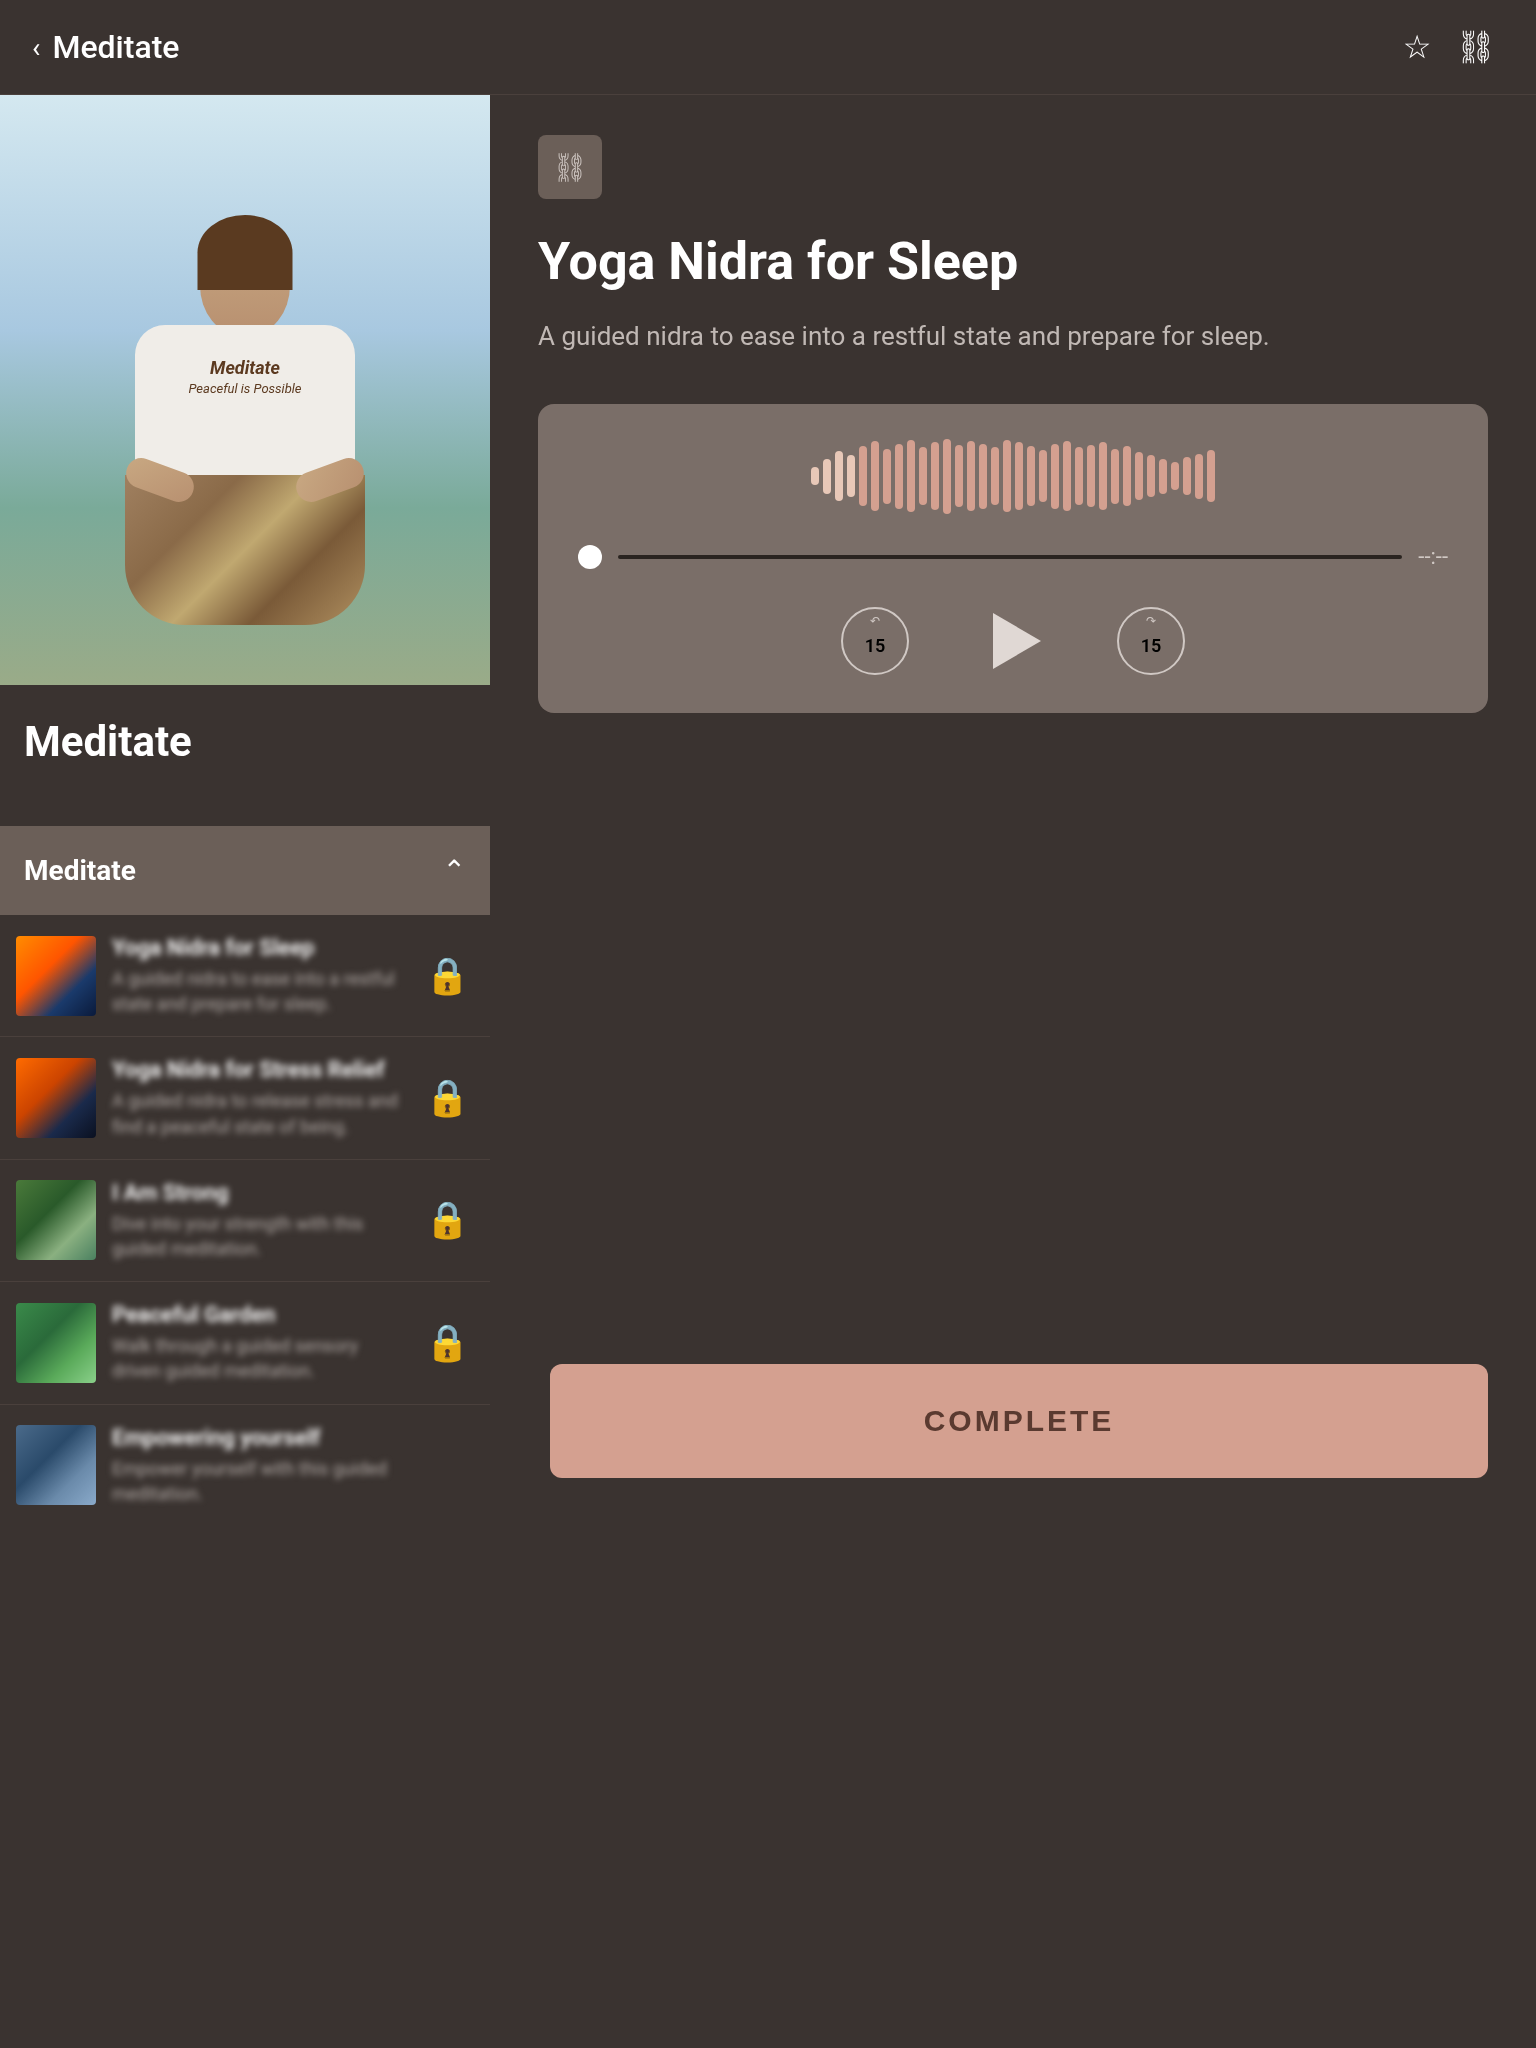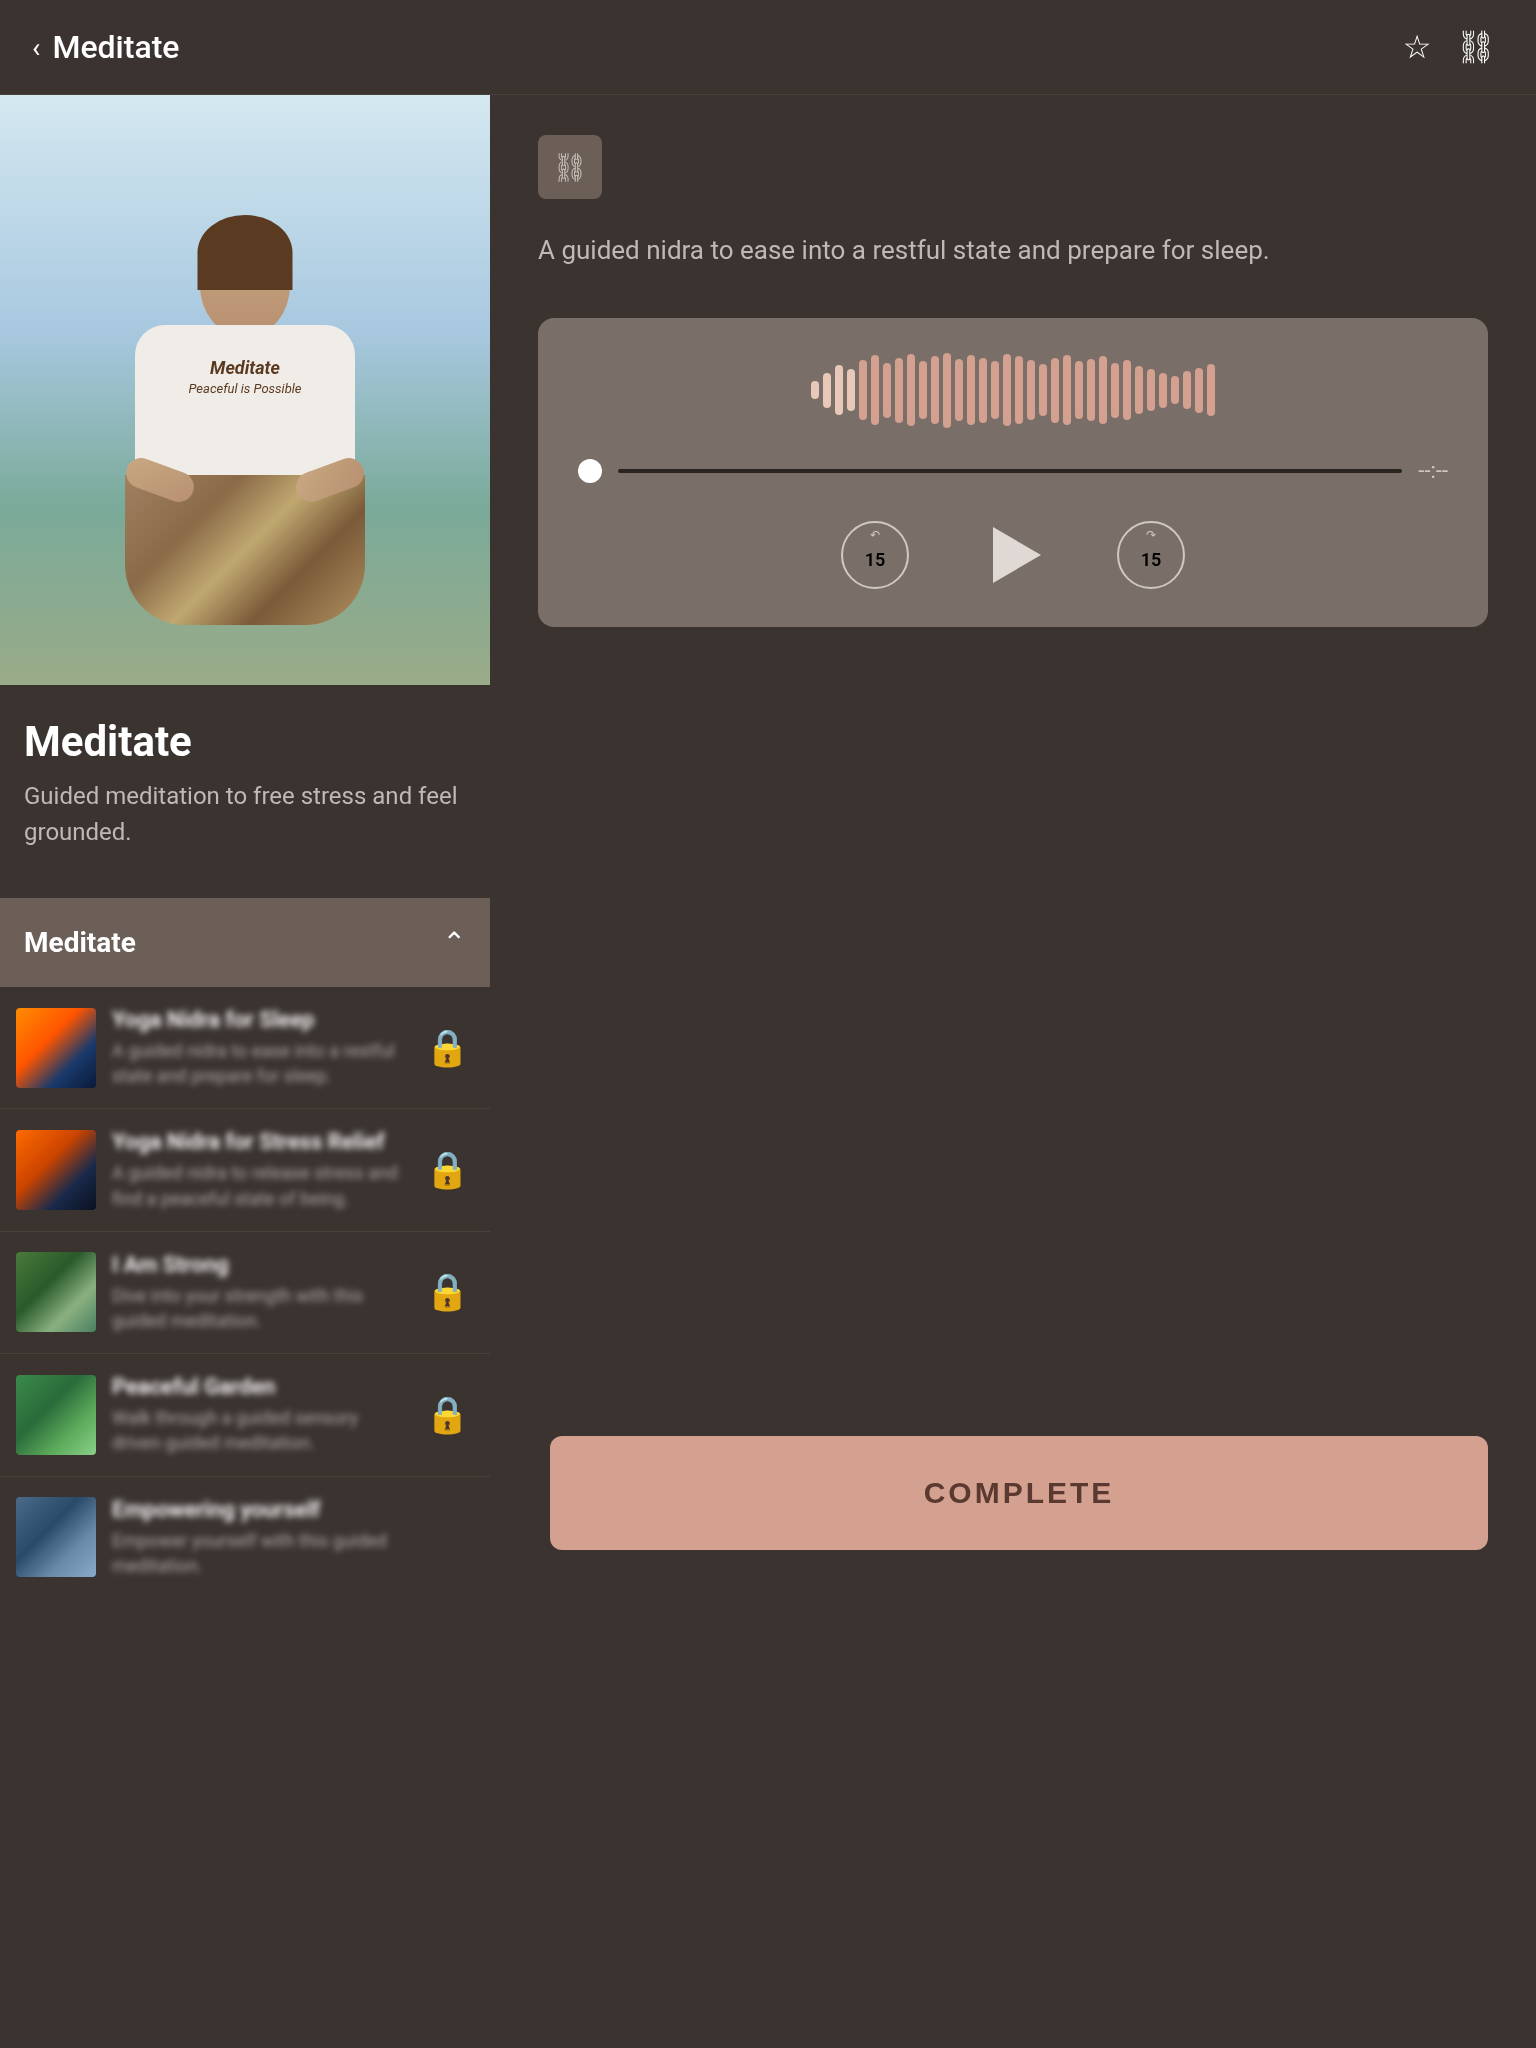--- a/index.html
+++ b/index.html
@@ -385,21 +385,20 @@
           <div style="position:absolute;top:250px;left:50%;transform:translateX(-50%);width:240px;height:150px;background:linear-gradient(135deg,#a08060 0%,#8a6a48 30%,#c0a870 50%,#7a5a38 70%,#b09060 100%);border-radius:0 0 60px 60px;"></div>
 
           <div style="position:absolute;top:240px;left:10px;width:70px;height:30px;background:linear-gradient(135deg,#c8a882,#b89070);border-radius:15px;transform:rotate(20deg);"></div>
           <div style="position:absolute;top:240px;right:10px;width:70px;height:30px;background:linear-gradient(135deg,#c8a882,#b89070);border-radius:15px;transform:rotate(-20deg);"></div>
         </div>
       </div>
     </div>
 
     <div class="left-panel-info">
       <div class="channel-title">Meditate</div>
-      <div class="channel-description">Guided meditation to free stress and feel grounded.</div>
     </div>
 
     <div class="playlist-section">
       <div class="playlist-header">
         <span class="playlist-header-title">Meditate</span>
         <span class="chevron-icon">⌃</span>
       </div>
 
       <div class="playlist-items">
 
@@ -451,20 +450,21 @@
     </div>
 
   </div>
 
   <div class="right-panel">
 
     <div class="content-link-icon">
       <span>⛓</span>
     </div>
 
+    <div class="content-title">Yoga Nidra for Sleep</div>
     <div class="content-description">A guided nidra to ease into a restful state and prepare for sleep.</div>
 
     <div class="audio-player">
 
       <div class="waveform-container" id="waveform-bars">
       <div class="waveform-bar" style="height: 18px; background-color: rgb(232, 200, 184);"></div>
           <div class="waveform-bar" style="height: 35px; background-color: rgb(232, 200, 184);"></div>
           <div class="waveform-bar" style="height: 50px; background-color: rgb(232, 200, 184);"></div>
           <div class="waveform-bar" style="height: 42px; background-color: rgb(232, 200, 184);"></div>
           <div class="waveform-bar" style="height: 60px; background-color: rgb(212, 160, 144);"></div>

